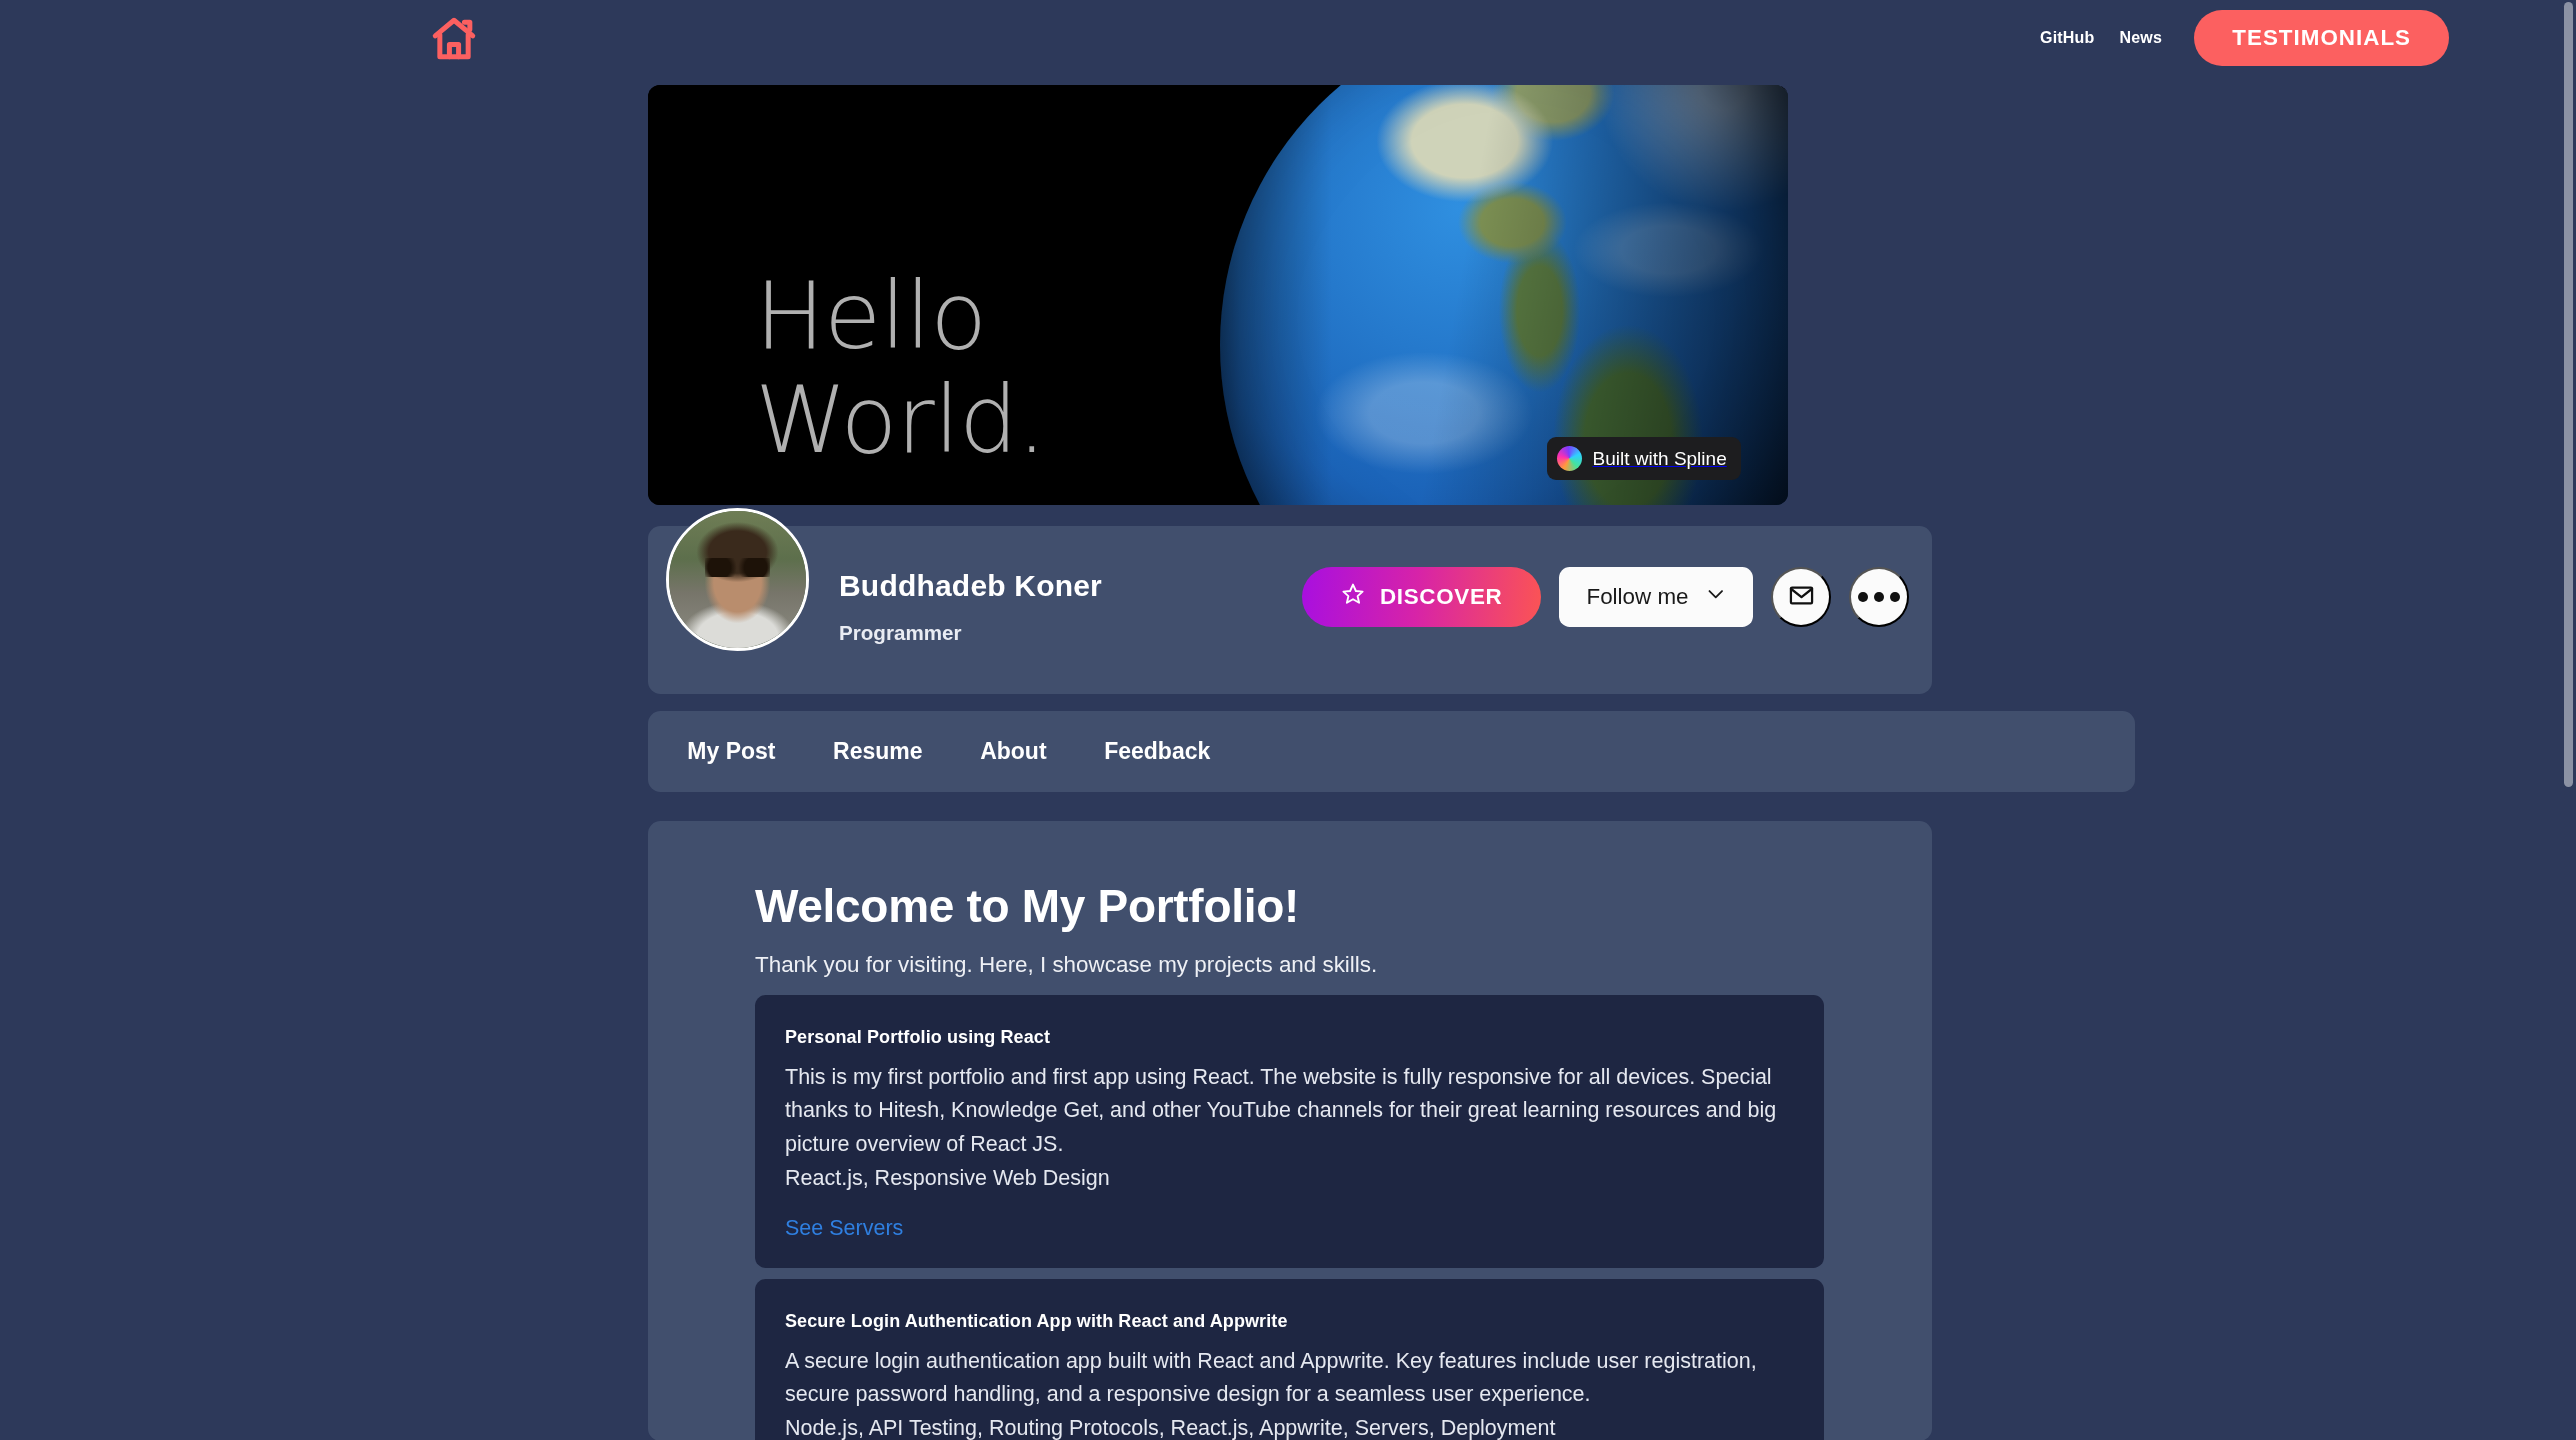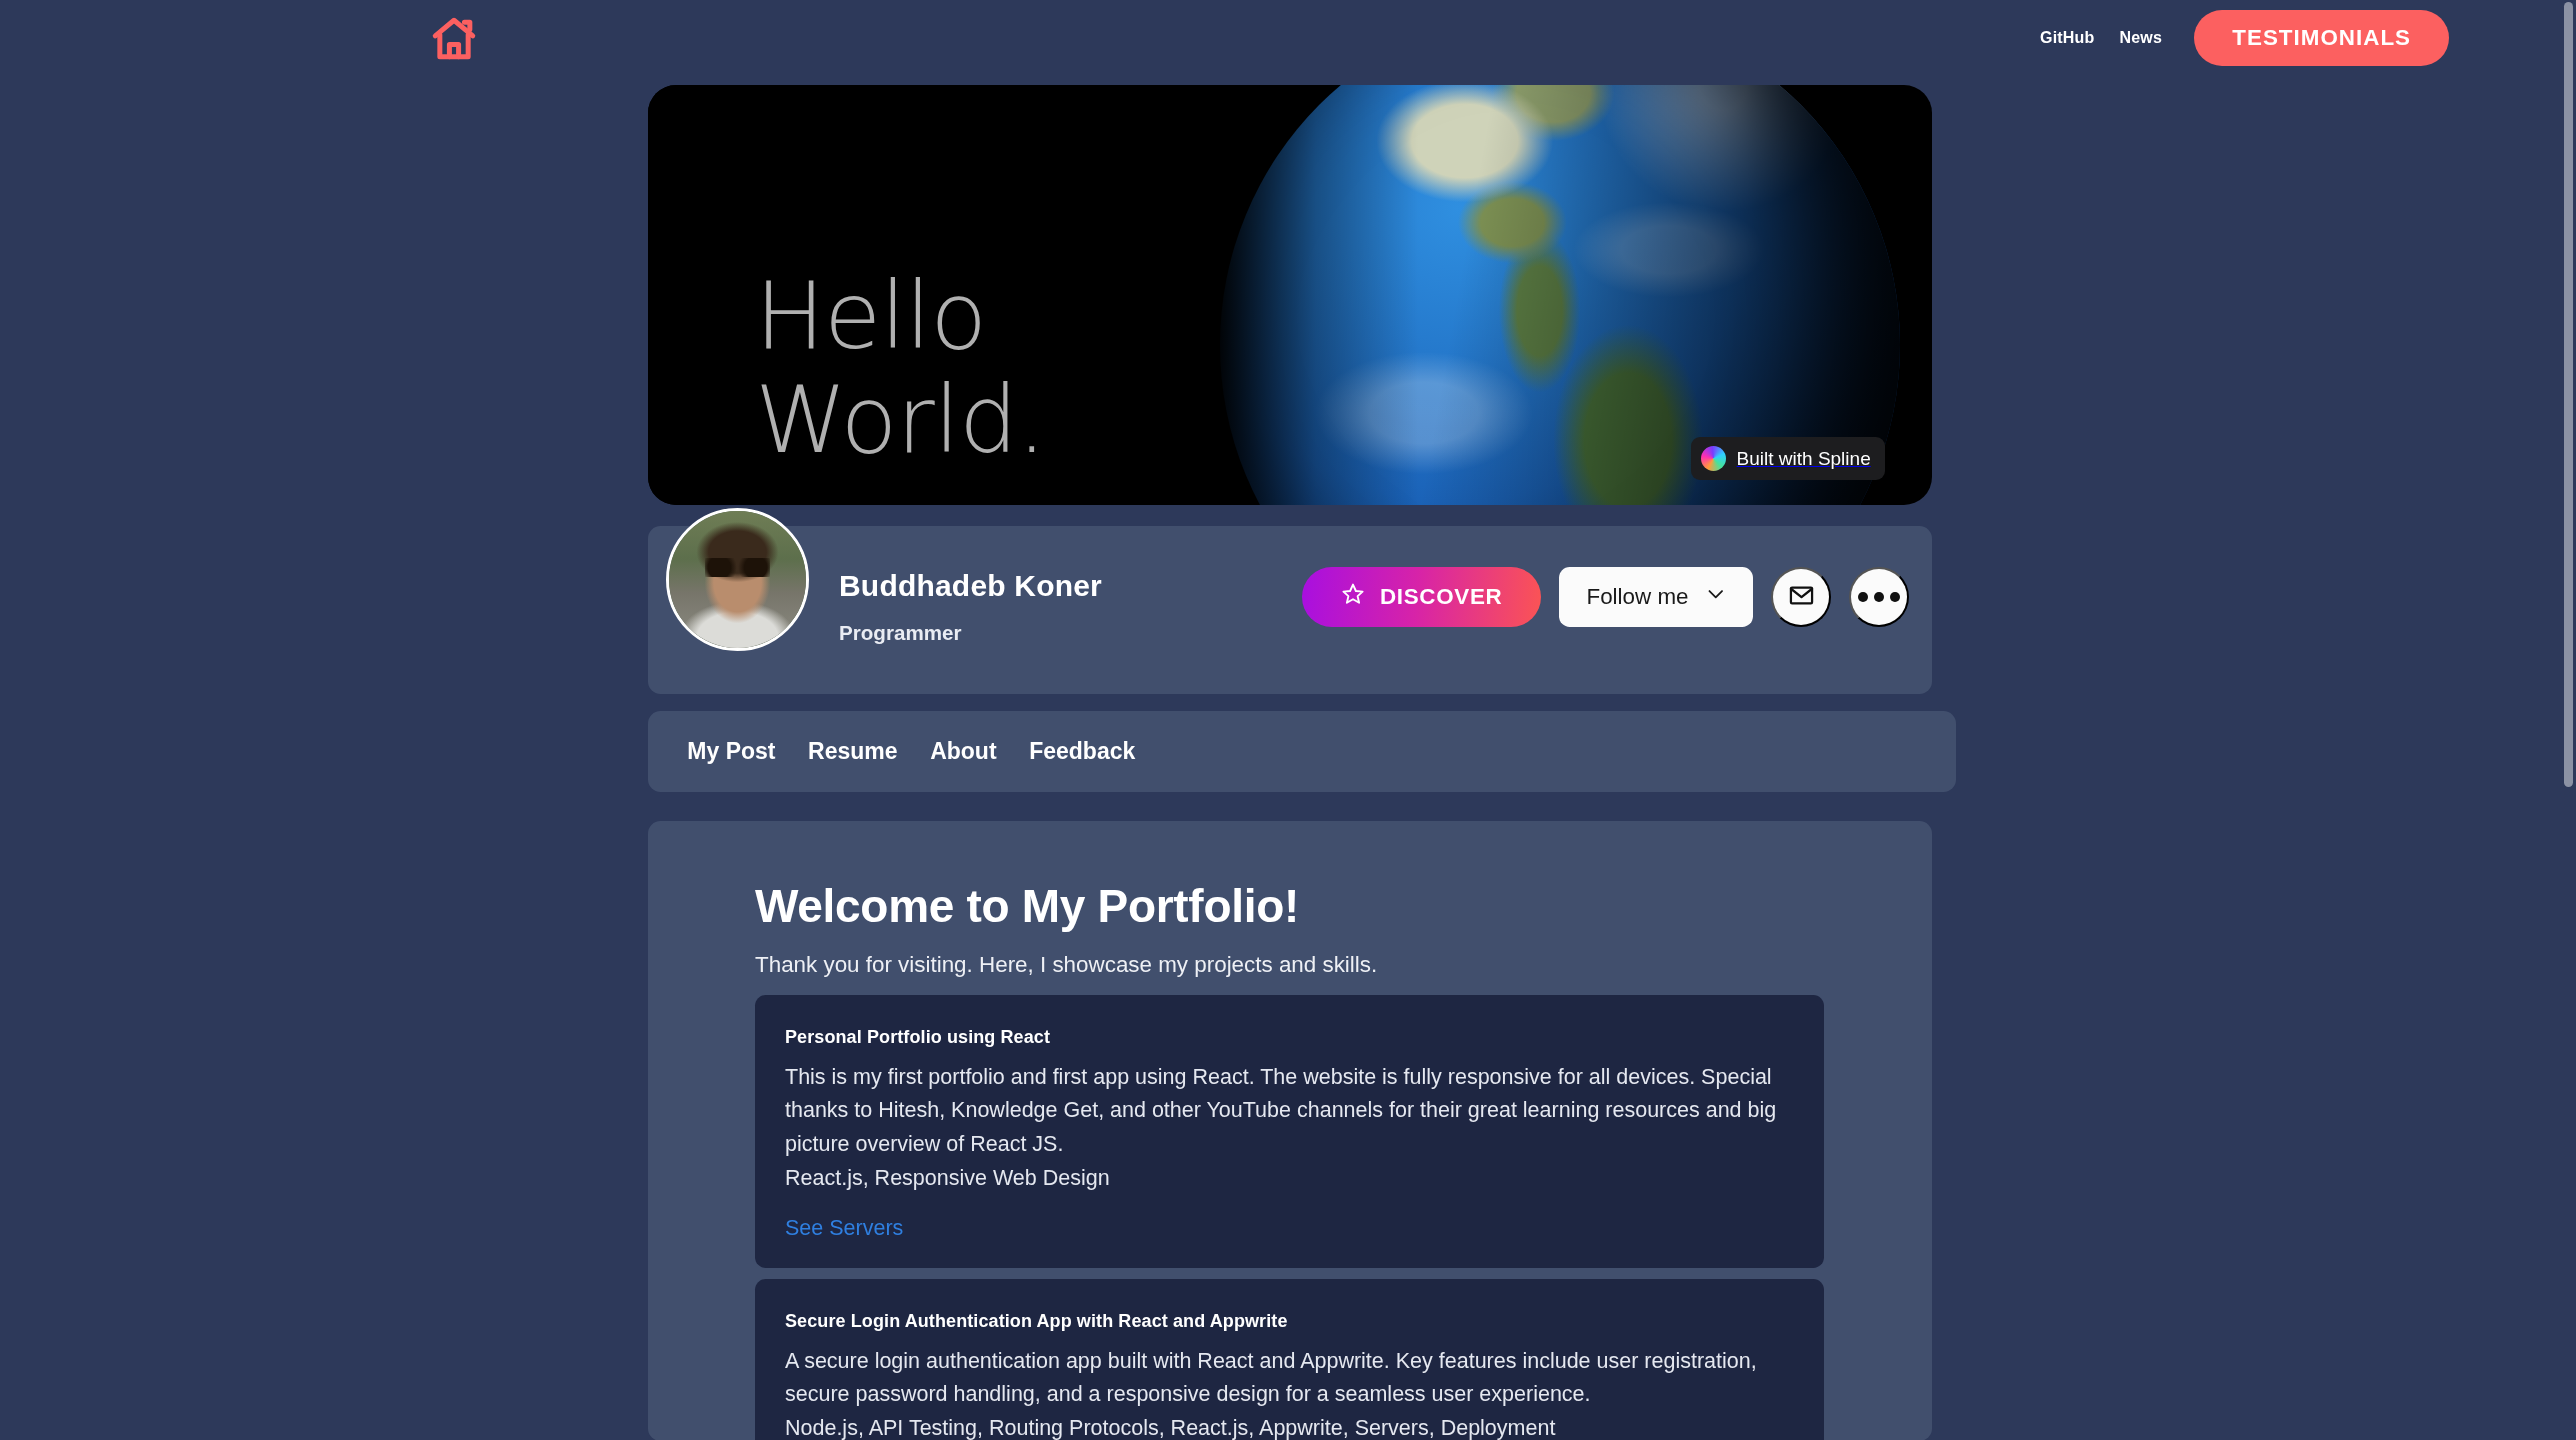--- a/index.html
+++ b/index.html
@@ -28,22 +28,22 @@
   .nav-cta {
     margin-left:19.7px;
     background:#fc6060; color:#fff;
     font-size:22.4px; font-weight:700; letter-spacing:1px;
     border:none; border-radius:36px;
     padding:15px 38px; white-space:nowrap;
   }
 
   
   .hero {
-    position:absolute; left:648px; top:85px; width:1284px; height:420px;
-    border-radius:28px; overflow:hidden; background:#000;
+    position:absolute; left:648px; top:85px; width:1140px; height:420px;
+    border-radius:12px; overflow:hidden; background:#000;
   }
   .hero-title {
     position:absolute; left:107px; top:179px;
     font-family:"DejaVu Sans", sans-serif;
     font-size:93px; line-height:1.12; font-weight:300;
     color:#b0b0b0; letter-spacing:-0.9px; z-index:3;
     text-shadow:0 0 1.8px rgba(0,0,0,.4);
   }
   .globe {
     position:absolute; left:572px; top:-80px;
@@ -134,23 +134,23 @@
   }
   .icon-circle {
     width:60px; height:60px; border-radius:50%;
     background:#fbfbfb; display:flex; align-items:center; justify-content:center;
   }
   .dots { display:flex; gap:6.3px; }
   .dots i { width:9.8px; height:9.8px; border-radius:50%; background:#111; display:block; }
 
   
   .tabs-card {
-    position:absolute; left:648px; top:711px; width:1308px; height:81px;
+    position:absolute; left:648px; top:711px; width:1487px; height:81px;
     background:#414f6d; border-radius:12.5px;
-    display:flex; align-items:center; padding-left:25px; gap:4px;
+    display:flex; align-items:center; padding-left:25px; gap:29px;
   }
   .tab {
     color:#ffffff; font-size:23px; font-weight:600;
     padding:9px 14.3px; border-radius:7.2px; white-space:nowrap;
     background:transparent; border:none; text-decoration:none;
   }
 
   
   .main-card {
     position:absolute; left:648px; top:821px; width:1284px; height:620px;

